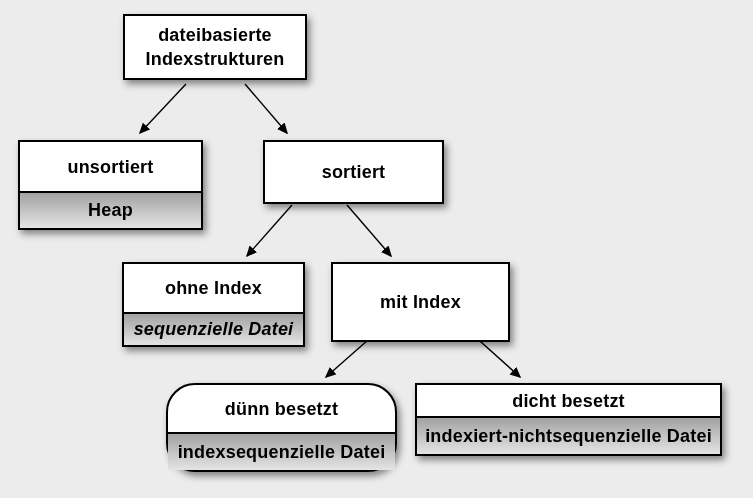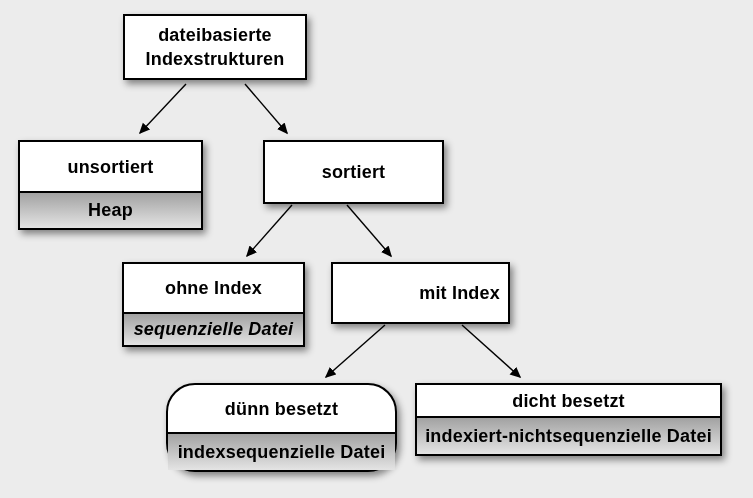--- a/index.html
+++ b/index.html
@@ -91,21 +91,21 @@
 
   <div class="node" style="left:227px; top:140px; width:181px; height:64px;margin-left:36px;">
     <div class="main">sortiert</div>
   </div>
 
   <div class="node" style="left:122px; top:262px; width:183px; height:85px;">
     <div class="main">ohne Index</div>
     <div class="sub" style="height:33px;font-style:italic;">sequenzielle Datei</div>
   </div>
 
-  <div class="node" style="left:331px; top:262px; width:179px; height:62px;align-items:flex-end;">
+  <div class="node" style="left:331px; top:262px; width:179px; height:80px;">
     <div class="main">mit Index</div>
   </div>
 
   <div class="node" style="left:166px; top:383px; width:231px; height:89px;border-radius:29px;">
     <div class="main">dünn besetzt</div>
     <div class="sub" style="height:38px;">indexsequenzielle Datei</div>
   </div>
 
   <div class="node" style="left:415px; top:383px; width:307px; height:73px;">
     <div class="main">dicht besetzt</div>

